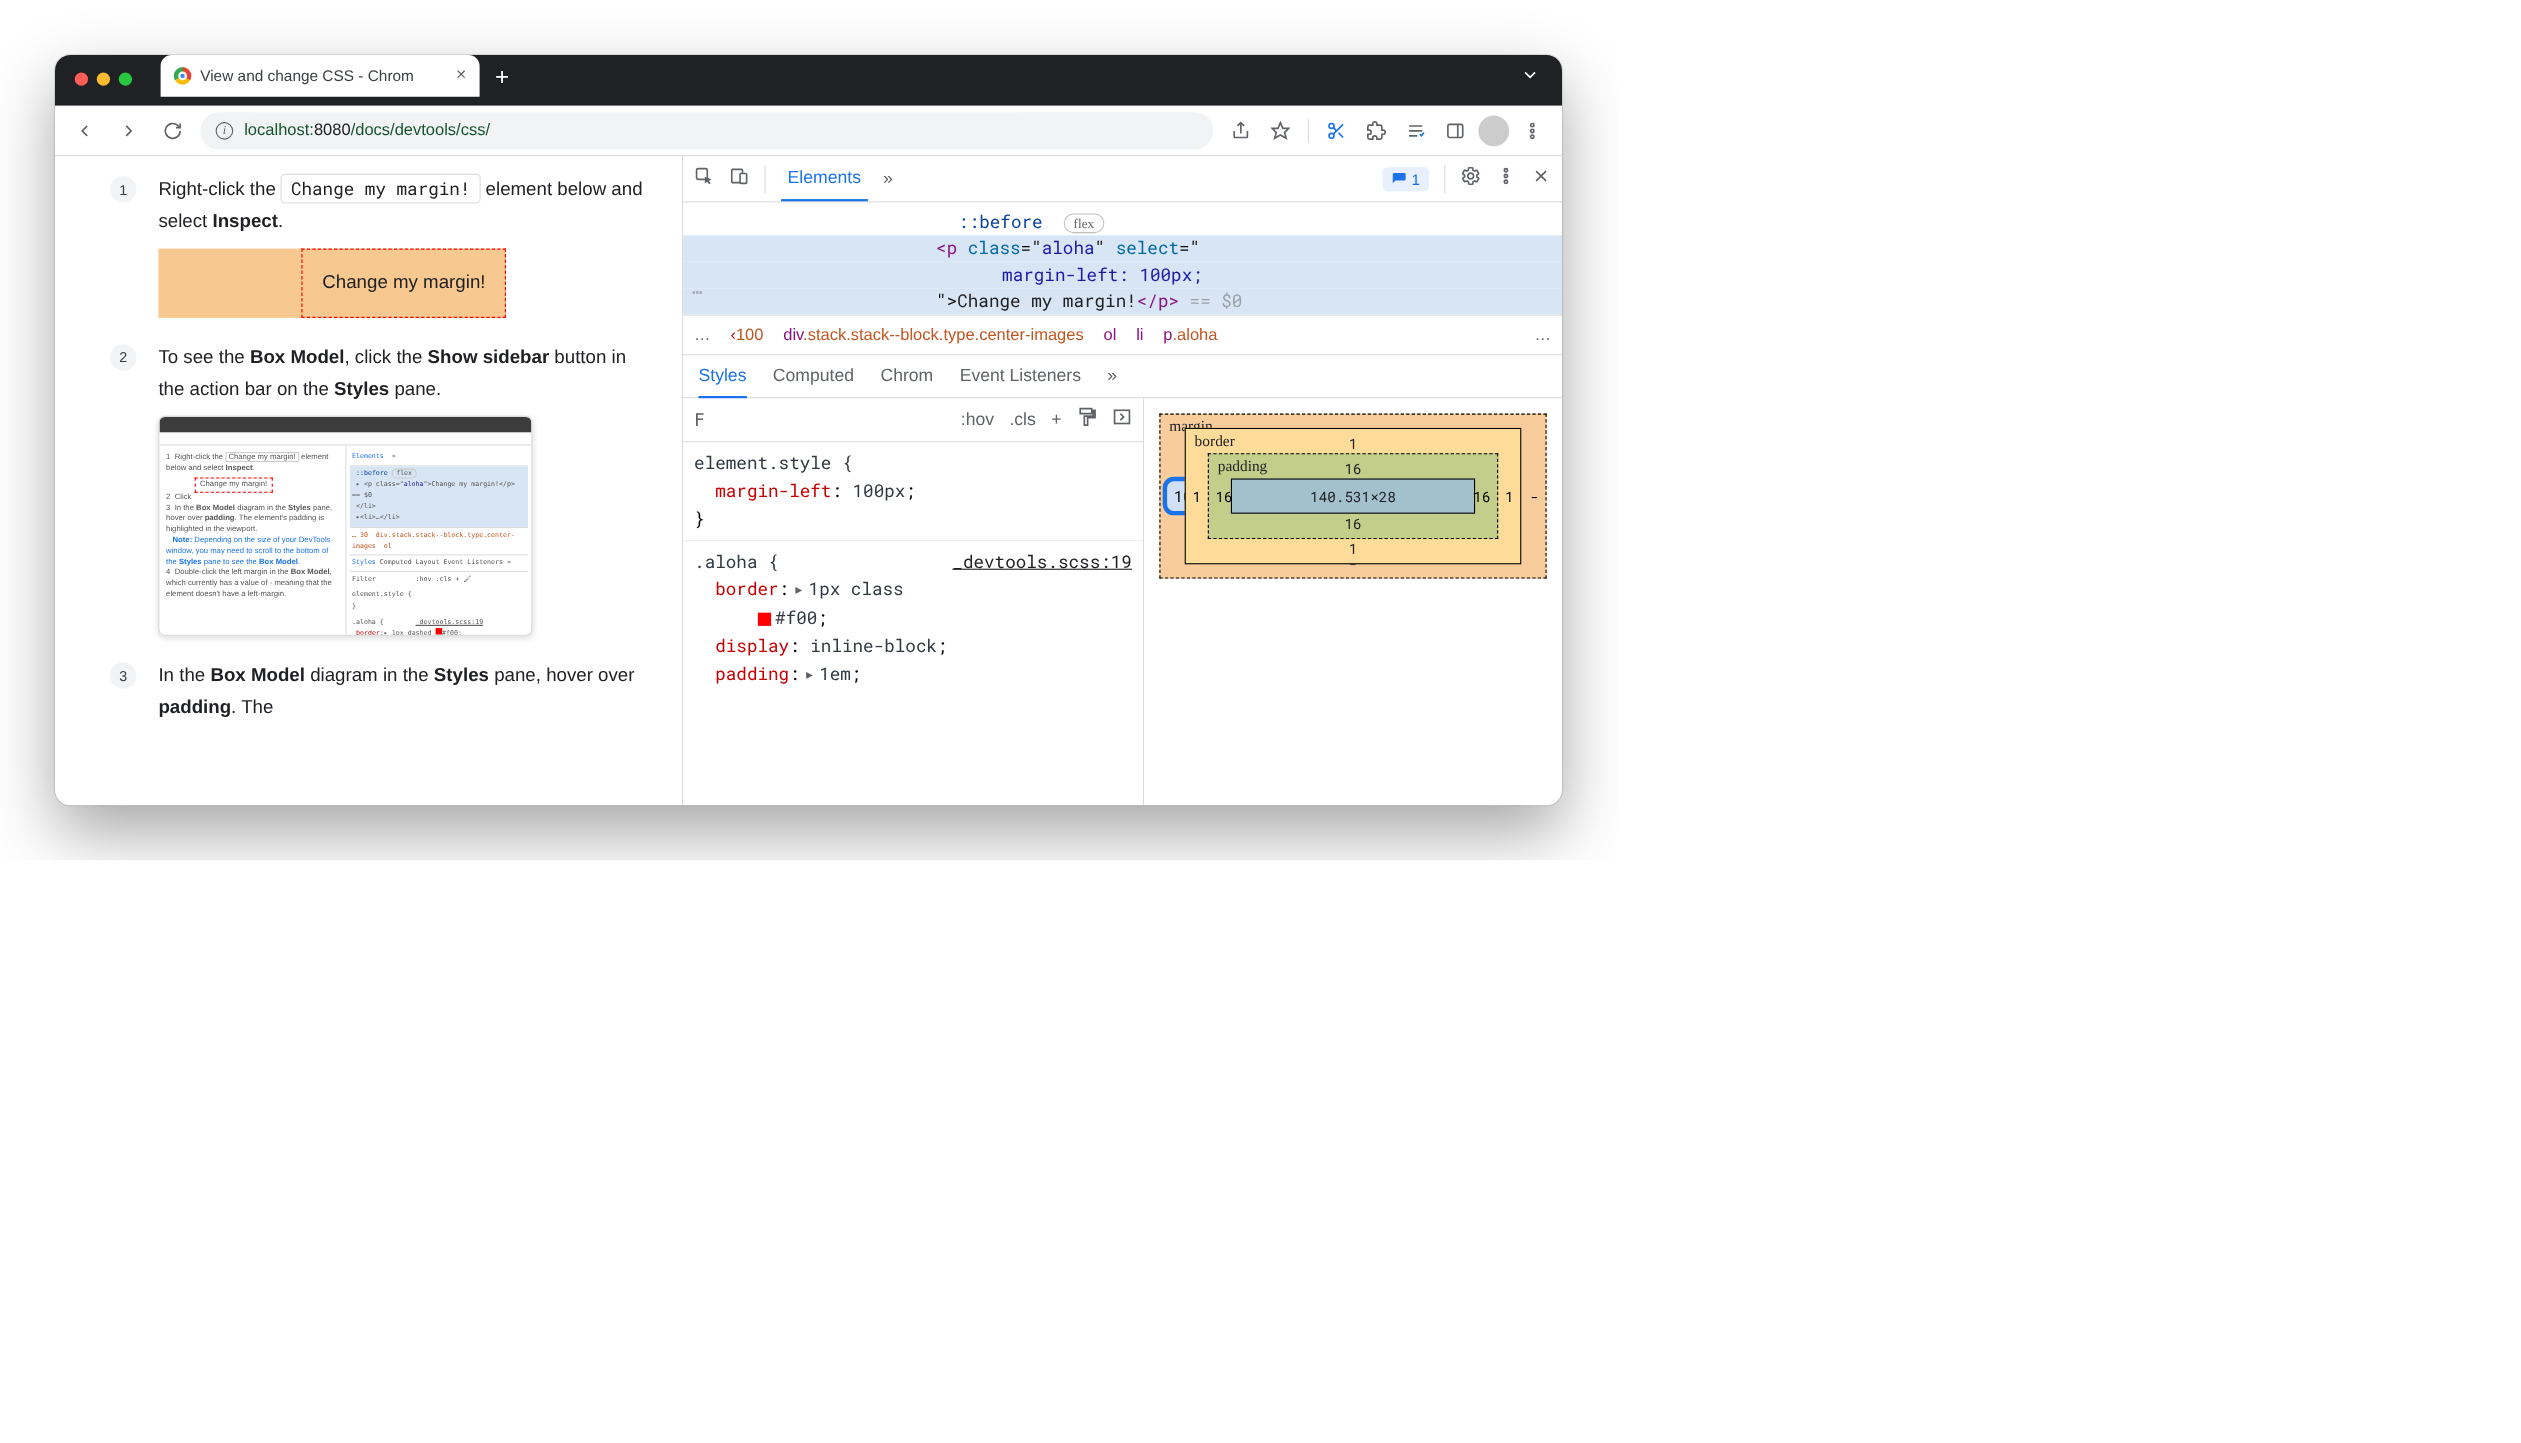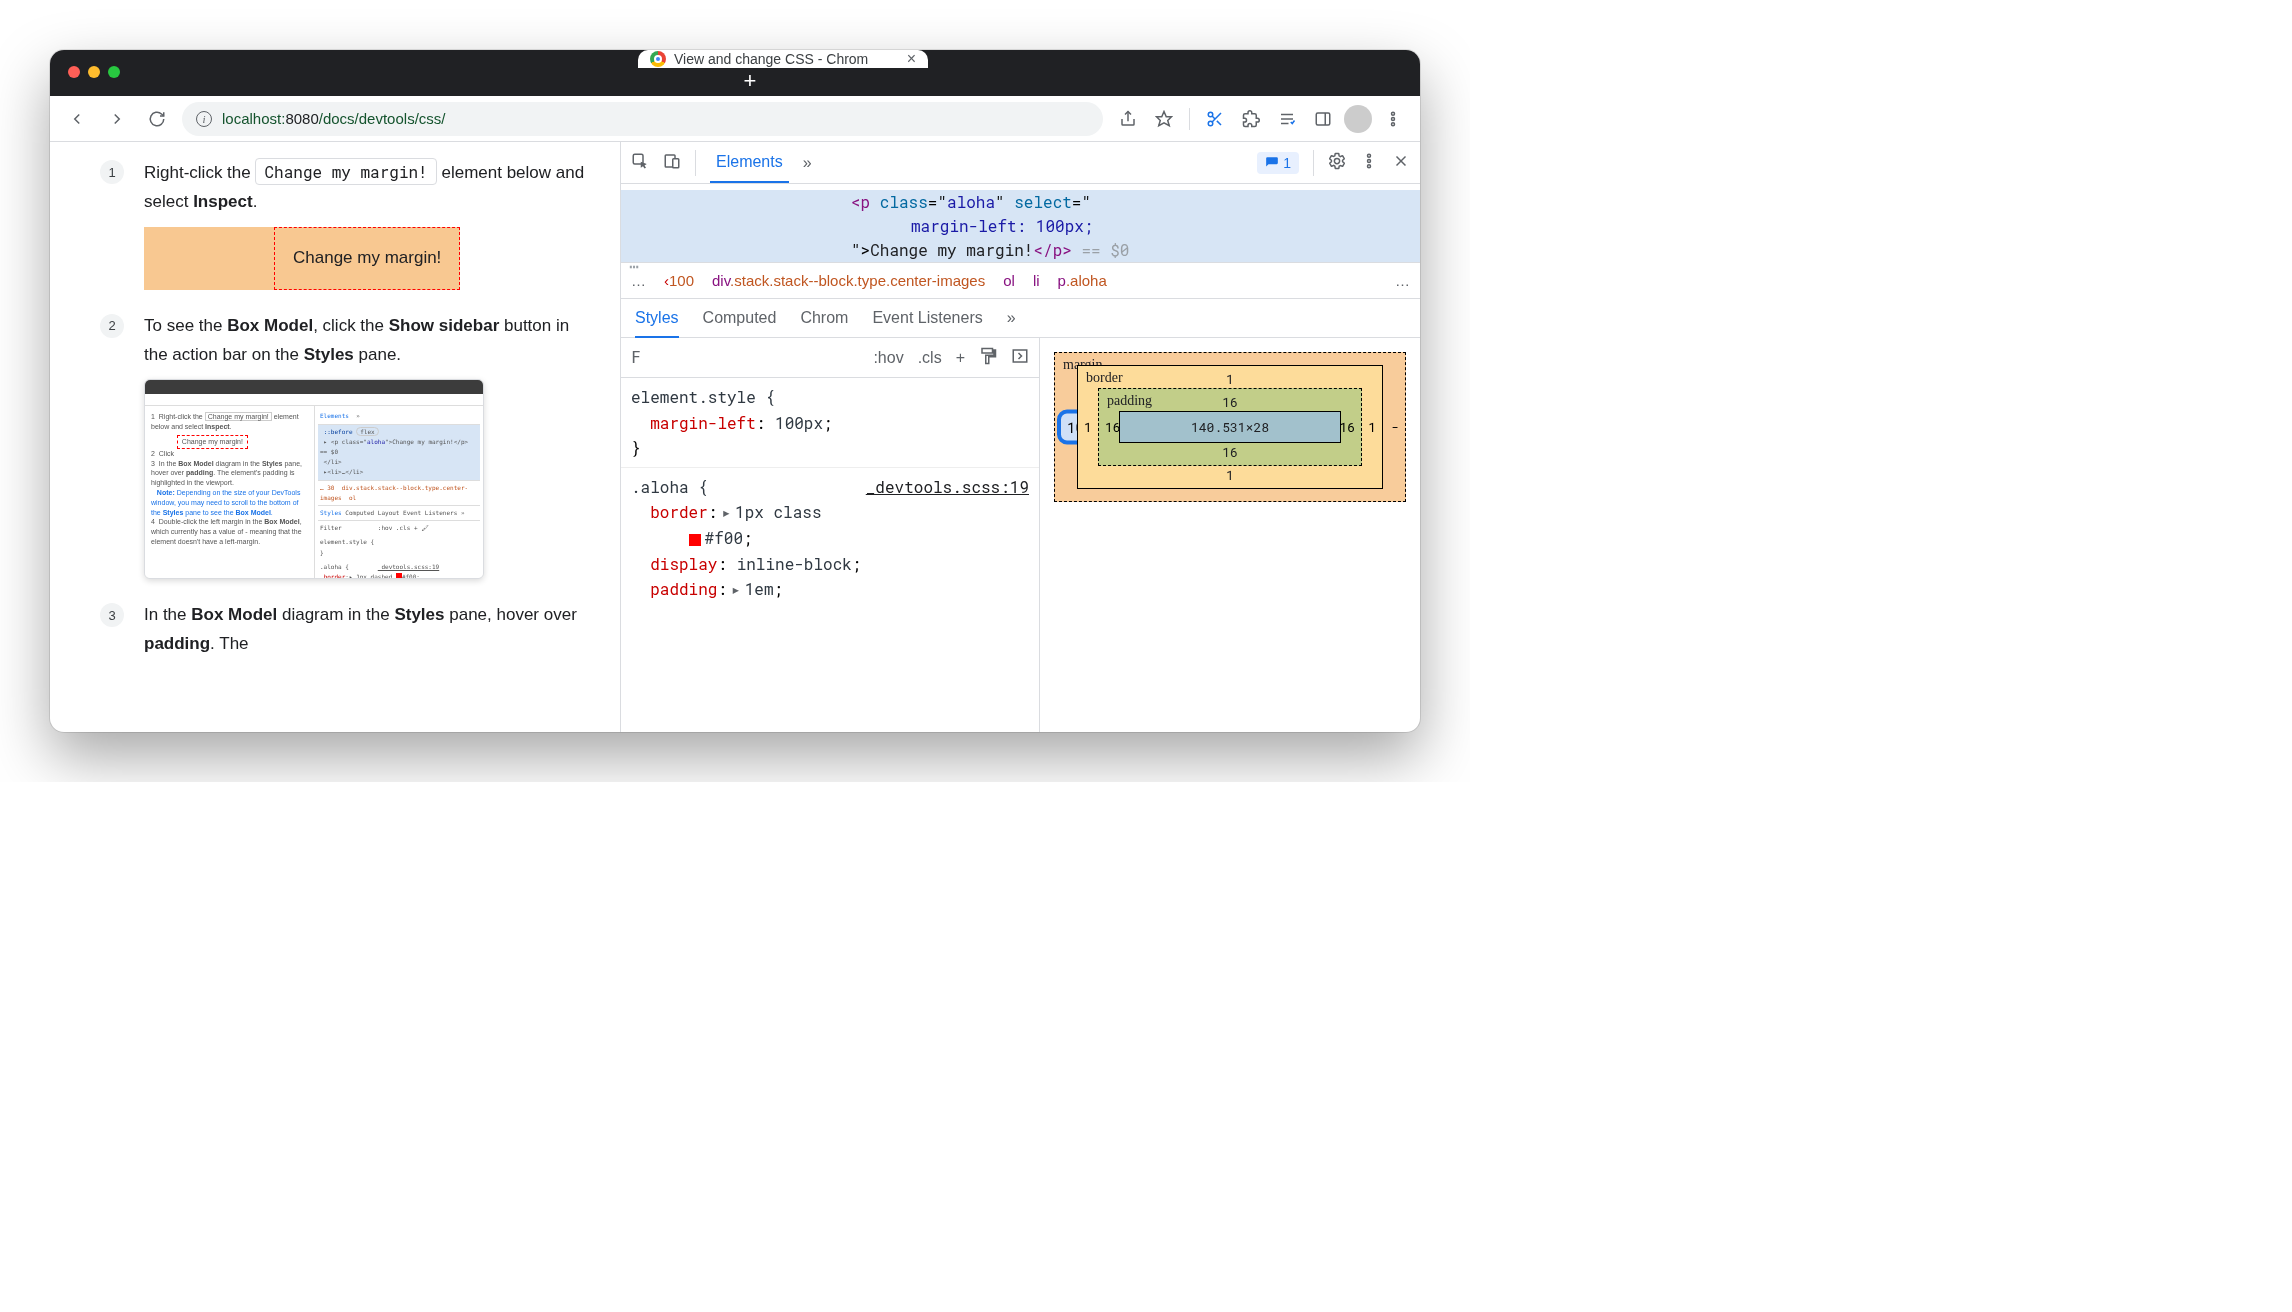--- a/index.html
+++ b/index.html
@@ -1,21 +1,21 @@
 <!DOCTYPE html>
 <html><head>
 <meta charset="utf-8">
 <style>
 * { box-sizing: border-box; margin: 0; padding: 0; }
 body { font-family: -apple-system, "Helvetica Neue", Arial, sans-serif; background: #fff; width: 1470px; }
 .shadow-wrap { padding: 50px; }
 .browser { width: 1370px; border-radius: 14px; overflow: hidden; box-shadow: 0 25px 60px rgba(0,0,0,0.35), 0 0 0 1px rgba(0,0,0,0.1); background: #fff; }
 
 
-.tabbar { background: #202124; height: 46px; display: flex; align-items: center; padding-left: 16px; position: relative; flex-direction: column; }
+.tabbar { background: #202124; height: 46px; display: flex; align-items: flex-start; padding-left: 16px; position: relative; }
 .traffic { display: flex; gap: 8px; position: absolute; left: 18px; top: 16px; }
 .tl { width: 12px; height: 12px; border-radius: 50%; }
 .tl.r { background:#ff5f57; } .tl.y { background:#febc2e; } .tl.g { background:#28c840; }
 .tab { background:#fff; height:38px; border-radius:10px 10px 0 0; display:flex; align-items:center; padding:0 12px; margin-left:80px; gap:8px; font-size:14px; color:#3c4043; width: 290px; }
 .chrome-logo { width:16px; height:16px; border-radius:50%; background: conic-gradient(#ea4335 0 120deg,#fbbc05 120deg 240deg,#34a853 240deg 360deg); position:relative; flex-shrink:0; }
 .chrome-logo::after { content:""; position:absolute; inset:4px; background:#4285f4; border-radius:50%; border:2px solid #fff; }
 .tab-close { font-size:16px; color:#5f6368; margin-left:auto; }
 .newtab { color:#fff; font-size:22px; margin-left:14px; align-self:center; padding-bottom:6px; }
 .tab-dropdown { color:#fff; margin-left:auto; margin-right:20px; align-self:center; padding-bottom:6px; }
 
@@ -271,20 +271,21 @@
                 <circle cx="12" cy="19" r="2"></circle>
               </svg></span>
         <span class="icon"><svg class="ic" viewBox="0 0 24 24">
                 <line x1="18" y1="6" x2="6" y2="18"></line>
                 <line x1="6" y1="6" x2="18" y2="18"></line>
               </svg></span>
       </div>
 
       <div class="dom-area">
         <div class="dots-handle">⋯</div>
+        <div class="dom-line"><span class="c-pseudo">::before</span>  <span class="flex-pill">flex</span></div>
         <div class="dom-line dom-sel" style="padding-left:230px;"><span class="c-tag">&lt;p</span> <span class="c-attr">class</span>="<span class="c-val">aloha</span>" <span class="c-attr">select</span>="</div>
         <div class="dom-line dom-sel" style="padding-left:290px;"><span class="c-val">margin-left: 100px;</span></div>
         <div class="dom-line dom-sel" style="padding-left:230px;">"&gt;<span class="c-text">Change my margin!</span><span class="c-tag">&lt;/p&gt;</span><span class="c-dim"> == $0</span></div>
       </div>
 
       <div class="crumb-bar">
         <span>…</span>
         <span class="crumb-accent" style="color:#c80000;">‹<span style="color:#c05621;">100</span></span>
         <span style="color:#202124;"><span style="color:#881280;">div</span><span class="crumb-accent" title="div.stack.stack--block.type.center-images">.stack.stack--block.type.center-images</span></span>
         <span class="c-tag">ol</span>

